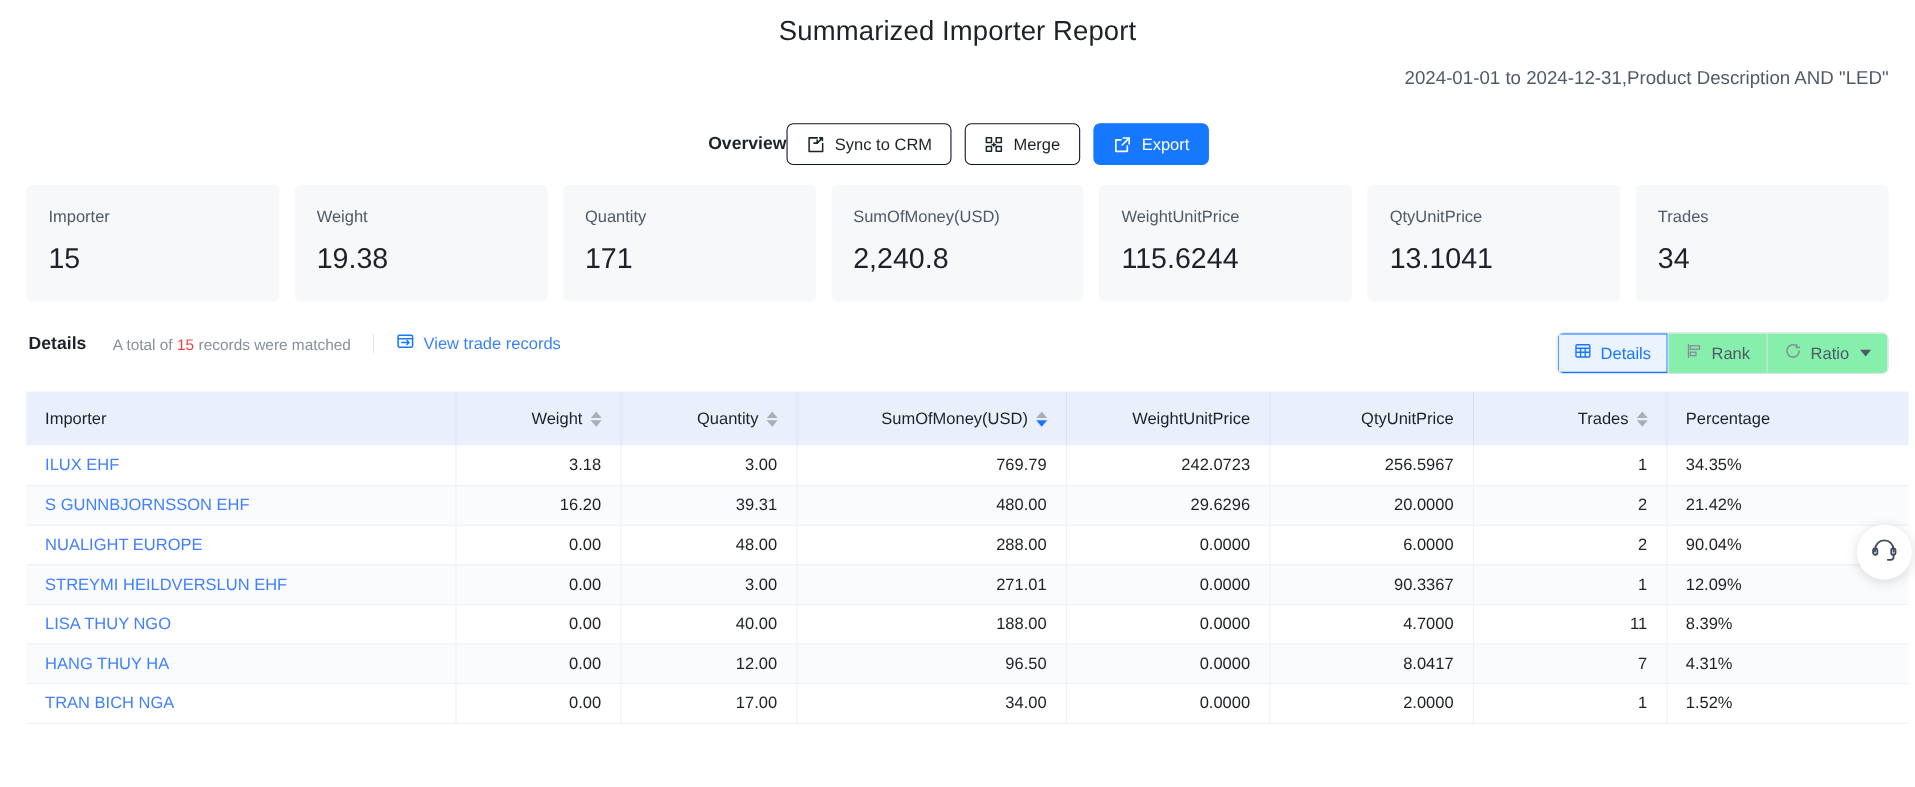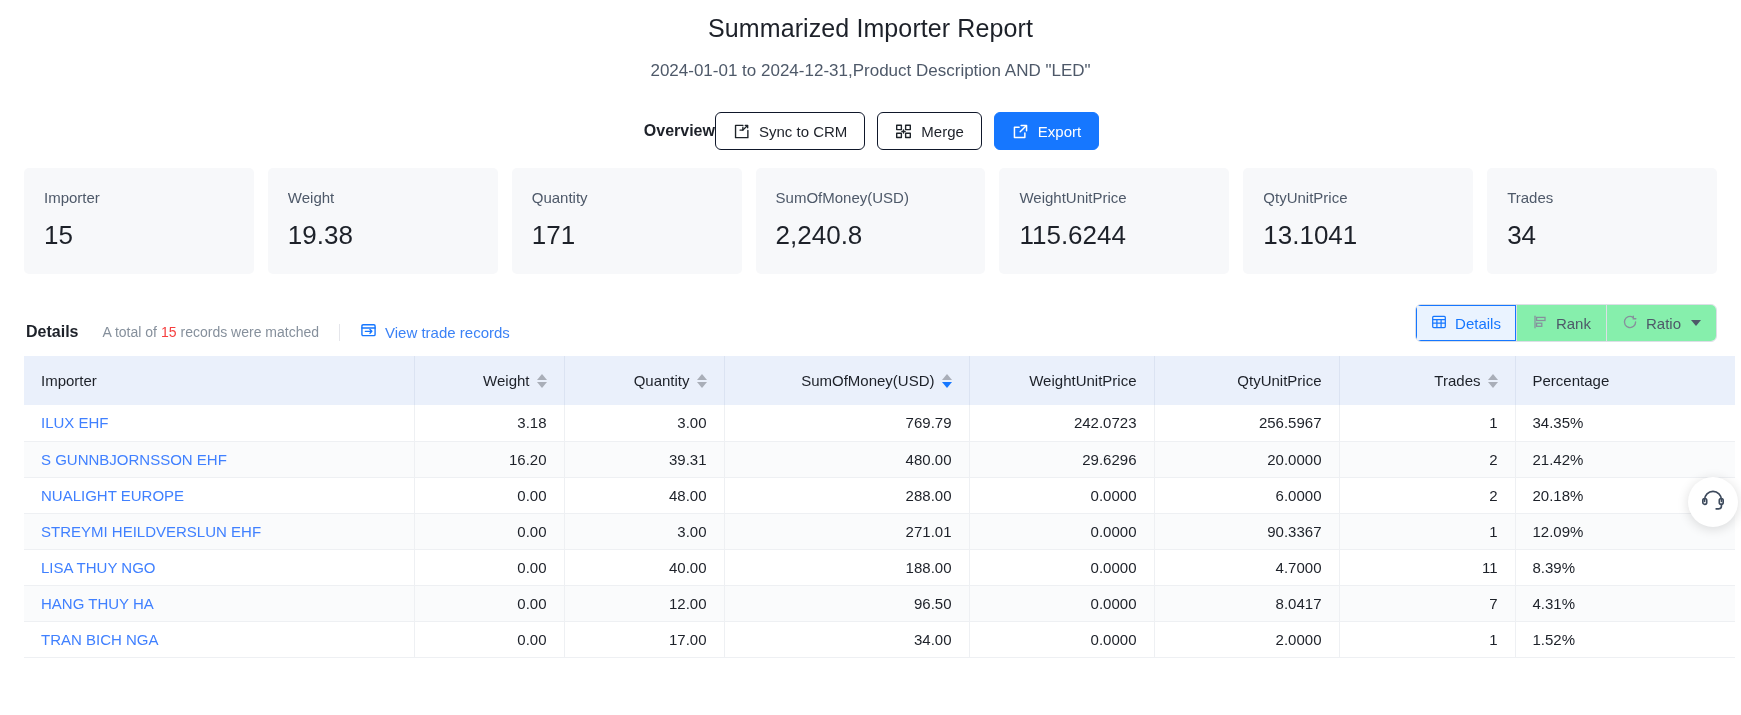--- a/index.html
+++ b/index.html
@@ -16,21 +16,21 @@
   
   .report-title {
     text-align: center;
     font-size: 25px;
     font-weight: 400;
     color: #1d2129;
     padding-top: 14px;
     letter-spacing: .1px;
   }
   .report-subtitle {
-    text-align: center;
+    text-align: right;
     font-size: 17px;
     font-weight: 400;
     color: #4e5969;
     padding-top: 18px;
   }
 
   
   .overview-bar {
     display: flex;
     align-items: center;
@@ -93,21 +93,21 @@
     font-weight: 400;
     color: #1d2129;
     line-height: 34px;
     margin-top: 10px;
     white-space: nowrap;
   }
 
   
   .details-bar {
     display: flex;
-    align-items: flex-end;
+    align-items: flex-start;
     justify-content: space-between;
     margin-top: 28px;
     height: 40px;
   }
   .details-left { display: flex; align-items: center; }
   .details-title {
     font-size: 16px;
     font-weight: 700;
     color: #1d2129;
     padding-left: 2px;
@@ -454,21 +454,21 @@
             <td class="left">21.42%</td>
           </tr>
           <tr>
             <td class="left"><span class="imp-link">NUALIGHT EUROPE</span></td>
             <td>0.00</td>
             <td>48.00</td>
             <td>288.00</td>
             <td>0.0000</td>
             <td>6.0000</td>
             <td>2</td>
-            <td class="left">20.18%</td>
+            <td class="left">90.04%</td>
           </tr>
           <tr>
             <td class="left"><span class="imp-link">STREYMI HEILDVERSLUN EHF</span></td>
             <td>0.00</td>
             <td>3.00</td>
             <td>271.01</td>
             <td>0.0000</td>
             <td>90.3367</td>
             <td>1</td>
             <td class="left">12.09%</td>

